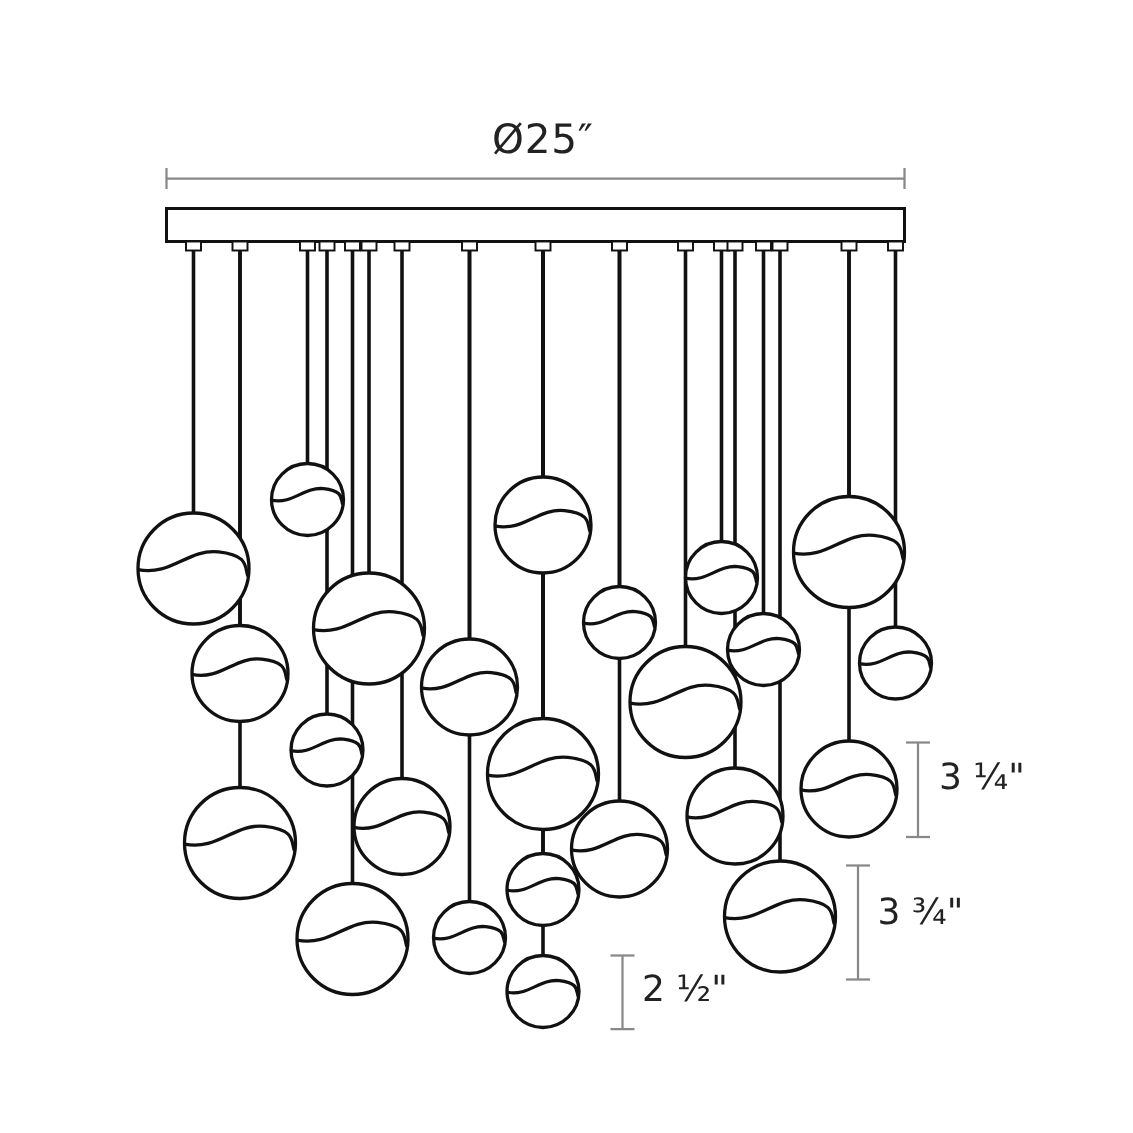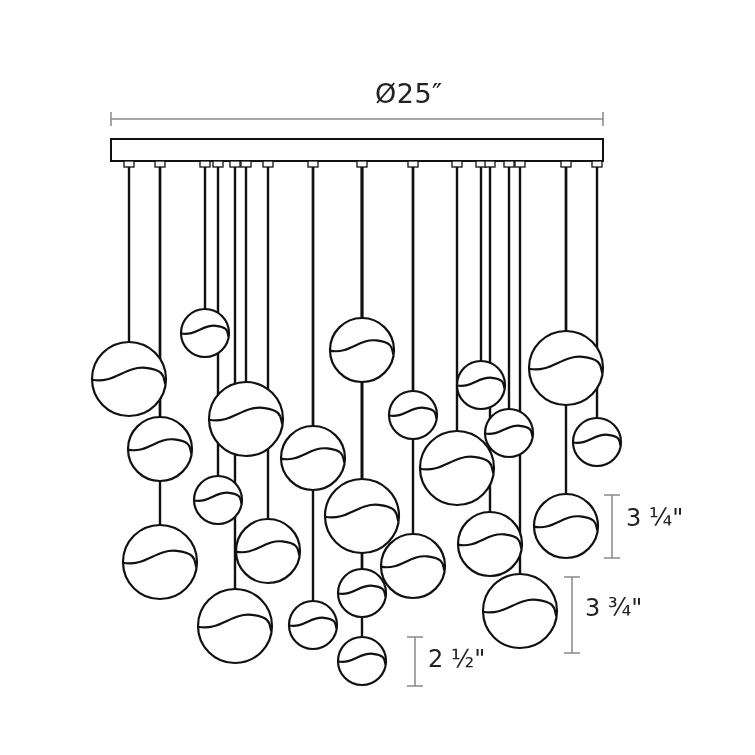--- a/index.html
+++ b/index.html
@@ -1,19 +1,19 @@
 <!DOCTYPE html>
 <html><head>
 <meta charset="utf-8">
 <style>
   html, body { margin: 0; padding: 0; background: #ffffff; }
   body { width: 755px; height: 755px; overflow: hidden; position: relative; font-family: "Liberation Sans", sans-serif; }
   #drawing { position: absolute; left: 0; top: 0; width: 755px; height: 755px; }
   .dim-label { position: absolute; color: #222; font-family: "DejaVu Sans", sans-serif; font-weight: normal; white-space: nowrap; }
-  #lbl-width { left: 328px; top: 78px; font-size: 27px; letter-spacing: 0.5px; margin-left: 47px; }
+  #lbl-width { left: 328px; top: 78px; font-size: 27px; letter-spacing: 0.5px; }
   #lbl-h1 { left: 626px; top: 504px; font-size: 24px; }
   #lbl-h2 { left: 585px; top: 594px; font-size: 24px; }
   #lbl-h3 { left: 428px; top: 645px; font-size: 24px; }
 </style>
 </head>
 <body>
 
 <svg id="drawing" viewBox="0 0 755 755" xmlns="http://www.w3.org/2000/svg">
   <g id="dim-width" stroke="#888888" stroke-width="1.5" fill="none">
       <line x1="111" y1="119" x2="603" y2="119"></line>

